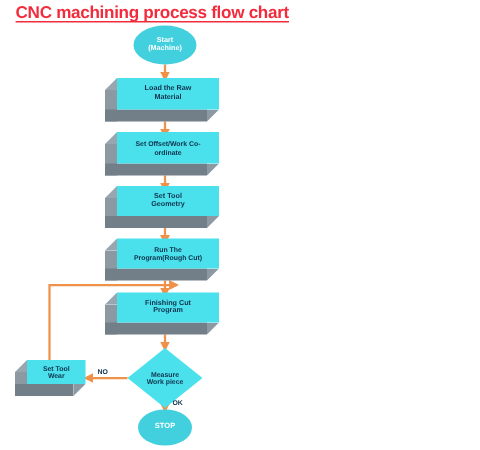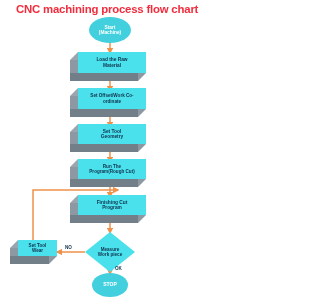--- a/index.html
+++ b/index.html
@@ -22,29 +22,29 @@
     height: 300px;
     background: #ffffff;
   }
 
   
   .title {
     position: absolute;
     left: 0;
     top: 3px;
     width: 203px;
-    text-align: left;
+    text-align: center;
     color: #f22c3d;
     font-size: 11.4px;
     font-weight: bold;
     letter-spacing: -0.2px;
+    text-decoration: underline;
     text-decoration-thickness: 1.3px;
     text-underline-offset: 2px;
     white-space: nowrap;
-    padding-left: 16px;
   }
 
   
   .wires {
     position: absolute;
     left: 0; top: 0;
     width: 203px;
     height: 300px;
     pointer-events: none;
   }

